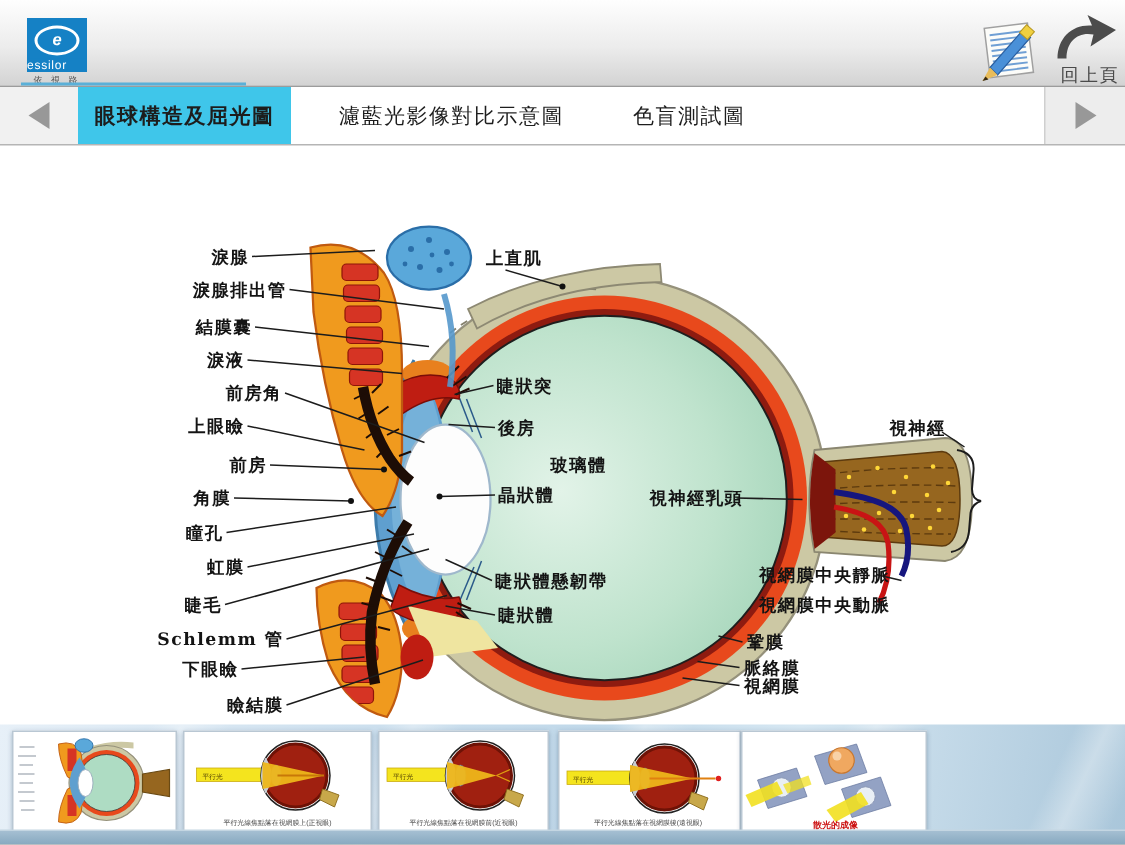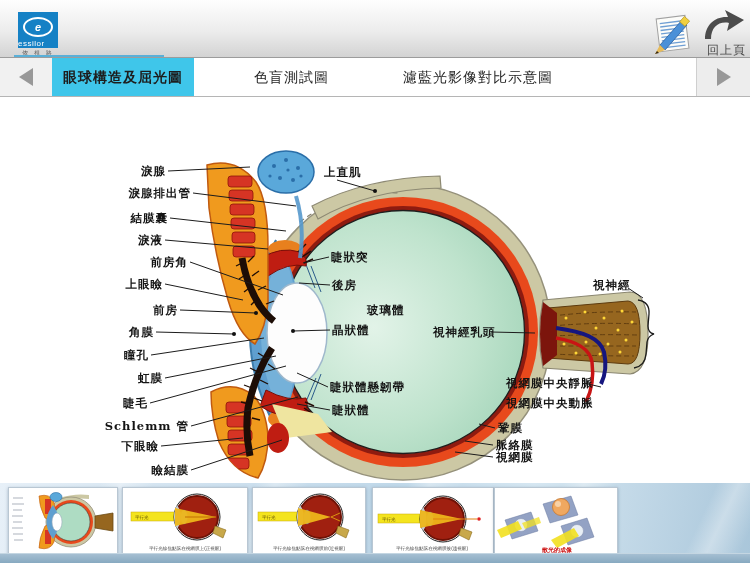--- a/index.html
+++ b/index.html
@@ -27,21 +27,21 @@
   .tabbar{position:absolute;left:0;top:58px;width:750px;height:38px;background:#fff;
           border-bottom:1px solid #b5b5b5;z-index:5;}
   .nav-zone{position:absolute;top:0;height:38px;background:#f1f1f1;display:flex;
             align-items:center;justify-content:center;cursor:pointer;}
   .nav-left{left:0;width:52px;}
   .nav-right{right:0;width:53px;border-left:1px solid #cfcfcf;background:#ededed;}
   .tri-left{width:0;height:0;border-top:9px solid transparent;border-bottom:9px solid transparent;
             border-right:14px solid #989898;}
   .tri-right{width:0;height:0;border-top:9px solid transparent;border-bottom:9px solid transparent;
              border-left:14px solid #989898;}
-  .tabs{position:absolute;left:52px;top:0;height:38px;display:flex;gap:28px;}
+  .tabs{position:absolute;left:52px;top:0;height:38px;display:flex;}
   .tab{height:38px;line-height:38px;padding:0 16px;margin-right:14px;font-size:14px;
        letter-spacing:1px;color:#1d1d1d;white-space:nowrap;cursor:pointer;}
   .tab.active{background:#3fc6ea;padding:0 11px;margin-right:16px;font-weight:bold;}
   .diagram-svg{position:absolute;left:0;top:0;width:750px;height:563px;z-index:1;}
   .dlabel{font-family:"DejaVu Serif","Liberation Serif",serif;font-size:11.5px;font-weight:bold;
           fill:#141414;letter-spacing:1px;}
   
   .thumbstrip{position:absolute;left:0;top:483px;width:750px;height:80px;z-index:6;
      background:linear-gradient(100deg,#e7f0f8 0%,#cfe1ef 28%,#c0d8e9 52%,#d6e7f2 70%,#a9c6da 100%);}
   .thumbstrip .streak{position:absolute;left:0;top:0;width:750px;height:80px;
@@ -98,22 +98,22 @@
       <div class="back-label">回上頁</div>
     </div>
   </div>
 
   <div class="tabbar">
     <div class="nav-zone nav-left">
       <div class="tri-left"></div>
     </div>
     <div class="tabs">
       <div class="tab active">眼球構造及屈光圖</div>
+      <div class="tab">濾藍光影像對比示意圖</div>
       <div class="tab">色盲測試圖</div>
-      <div class="tab">濾藍光影像對比示意圖</div>
     </div>
     <div class="nav-zone nav-right">
       <div class="tri-right"></div>
     </div>
   </div>
 
   <svg class="diagram-svg" viewBox="0 0 750 563">
     <defs>
       <radialGradient id="vit" cx="38%" cy="48%" r="78%">
         <stop offset="0%" stop-color="#e2f3e8"></stop>

